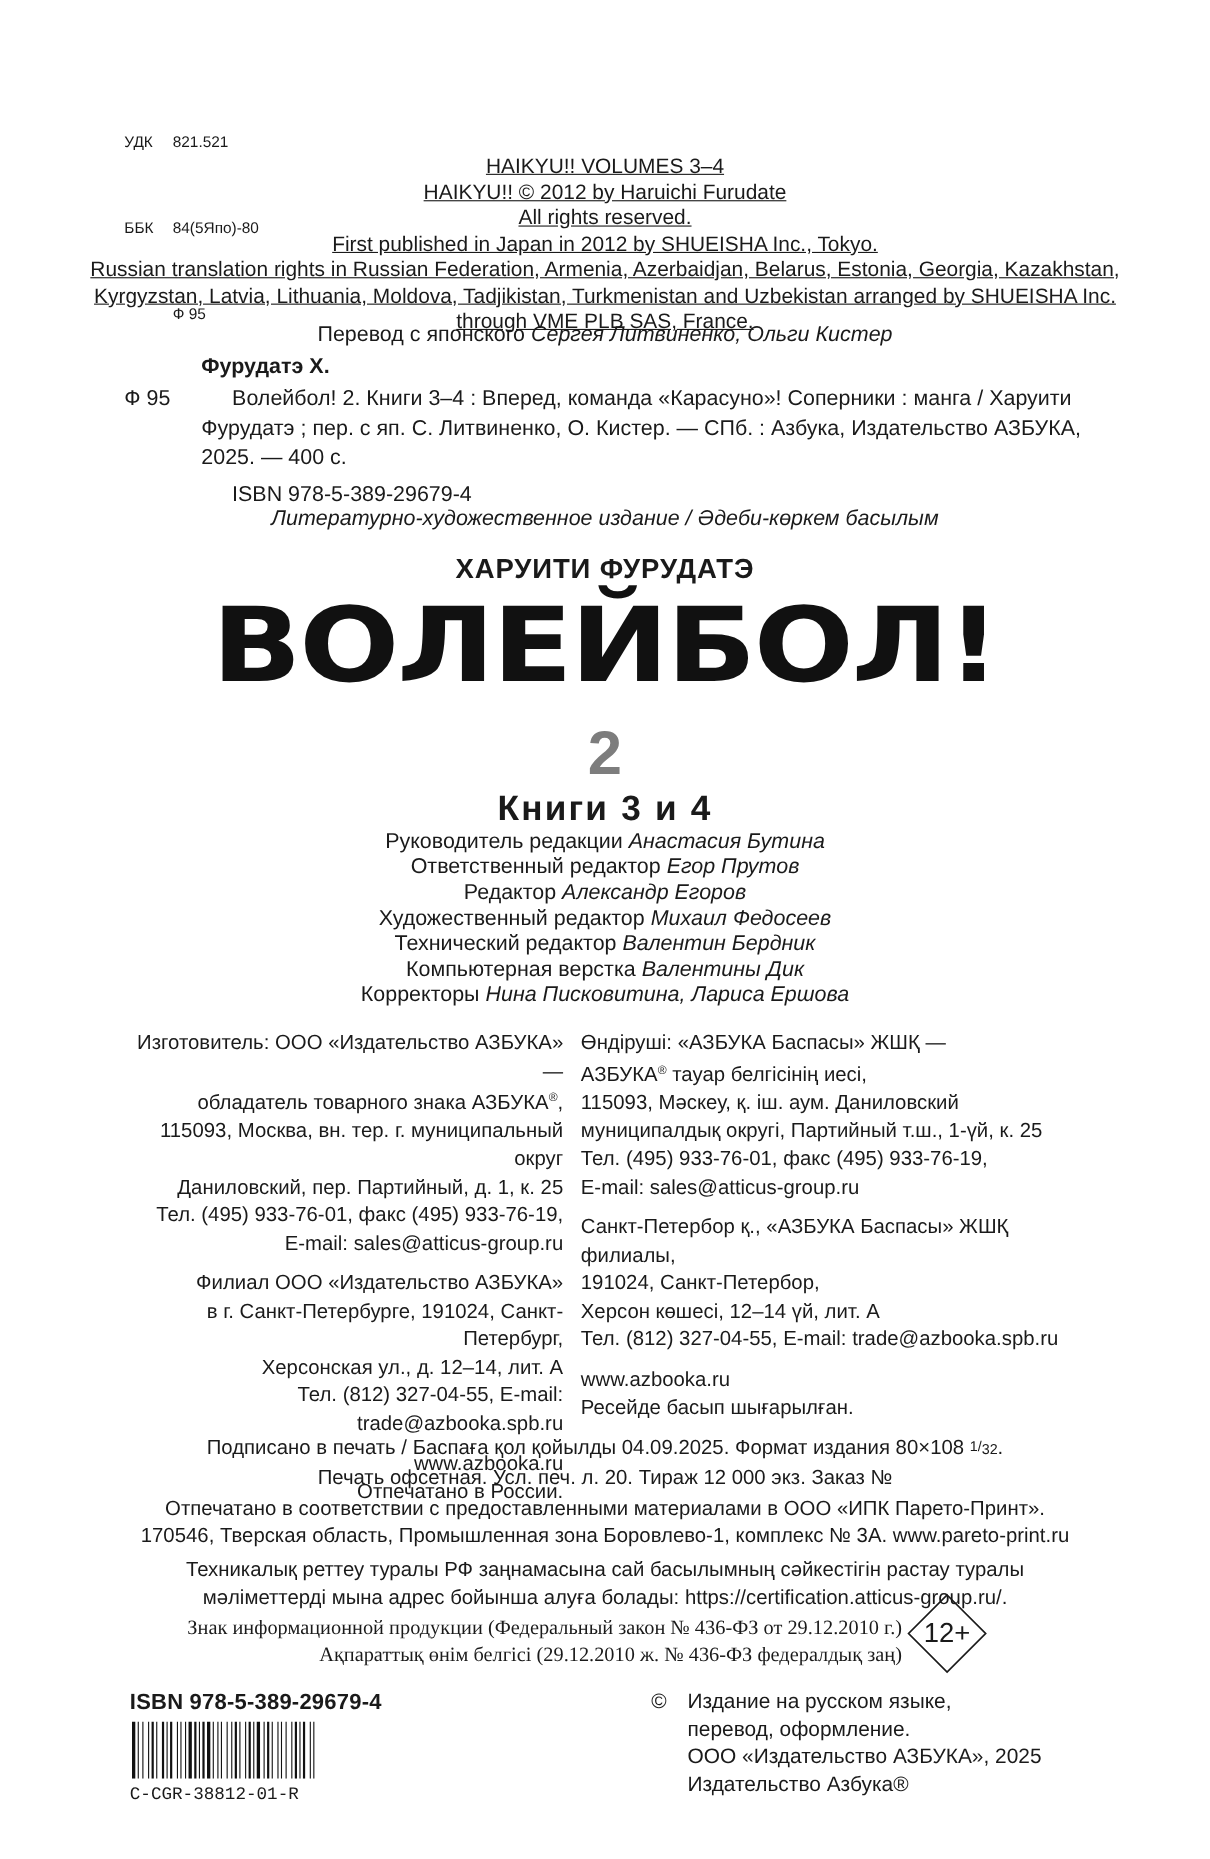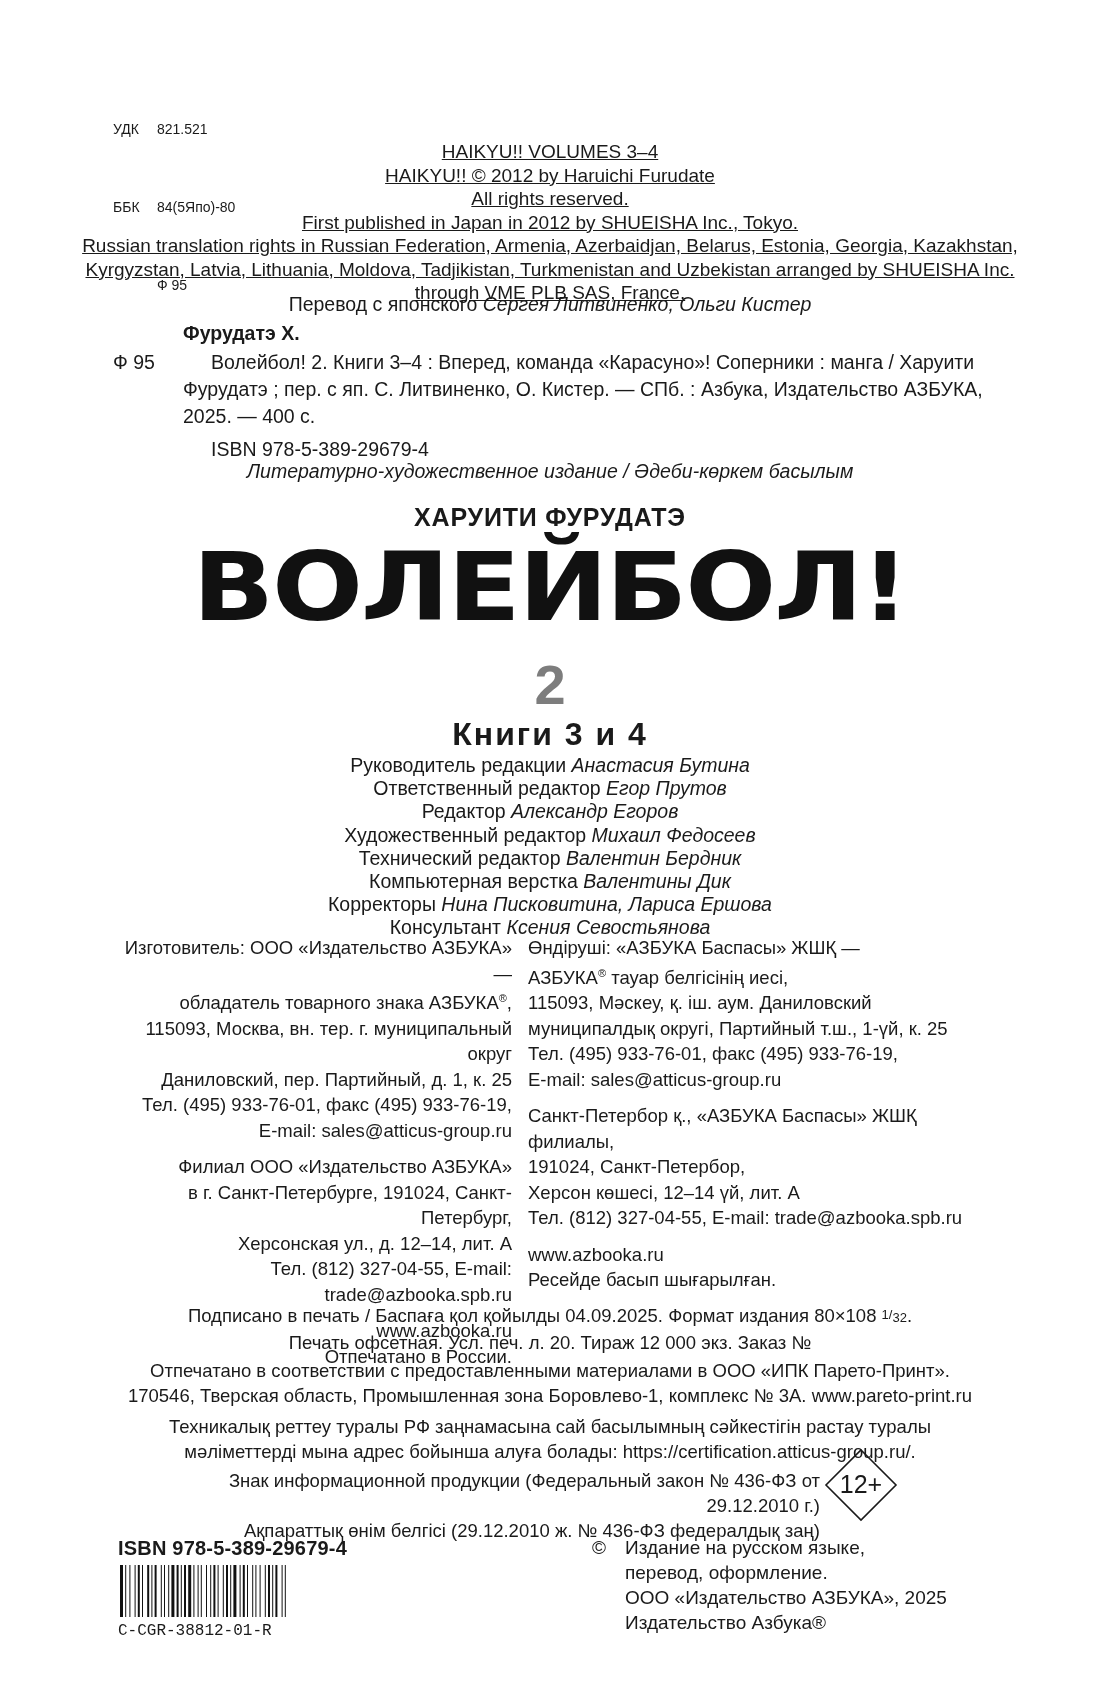--- a/index.html
+++ b/index.html
@@ -223,20 +223,21 @@
     line-height: 25px;
   }
   .agemark {
     position: absolute;
     left: 140px;
     top: 1468px;
     width: 680px;
     text-align: right;
     font-size: 18.5px;
     line-height: 25px;
+    font-family: Liberation Serif, serif;
   }
   .diamond {
     position: absolute;
     left: 824px;
     top: 1448px;
     width: 74px;
     height: 74px;
   }
   .diamond svg { display: block; }
 
@@ -317,21 +318,20 @@
   <div class="books-sub">Книги 3 и 4</div>
 
   <div class="credits">
     <div><span>Руководитель редакции </span><i>Анастасия Бутина</i></div>
     <div><span>Ответственный редактор </span><i>Егор Прутов</i></div>
     <div><span>Редактор </span><i>Александр Егоров</i></div>
     <div><span>Художественный редактор </span><i>Михаил Федосеев</i></div>
     <div><span>Технический редактор </span><i>Валентин Бердник</i></div>
     <div><span>Компьютерная верстка </span><i>Валентины Дик</i></div>
     <div><span>Корректоры </span><i>Нина Писковитина, Лариса Ершова</i></div>
-    <div><span>Консультант </span><i>Ксения Севостьянова</i></div>
   </div>
 
   <div class="imprint">
     <div class="col-l">
       <div class="grp">
         <div>Изготовитель: ООО «Издательство АЗБУКА» —</div>
         <div>обладатель товарного знака АЗБУКА<sup class="reg">®</sup>,</div>
         <div>115093, Москва, вн. тер. г. муниципальный округ</div>
         <div>Даниловский, пер. Партийный, д. 1, к. 25</div>
         <div>Тел. (495) 933-76-01, факс (495) 933-76-19,</div>

